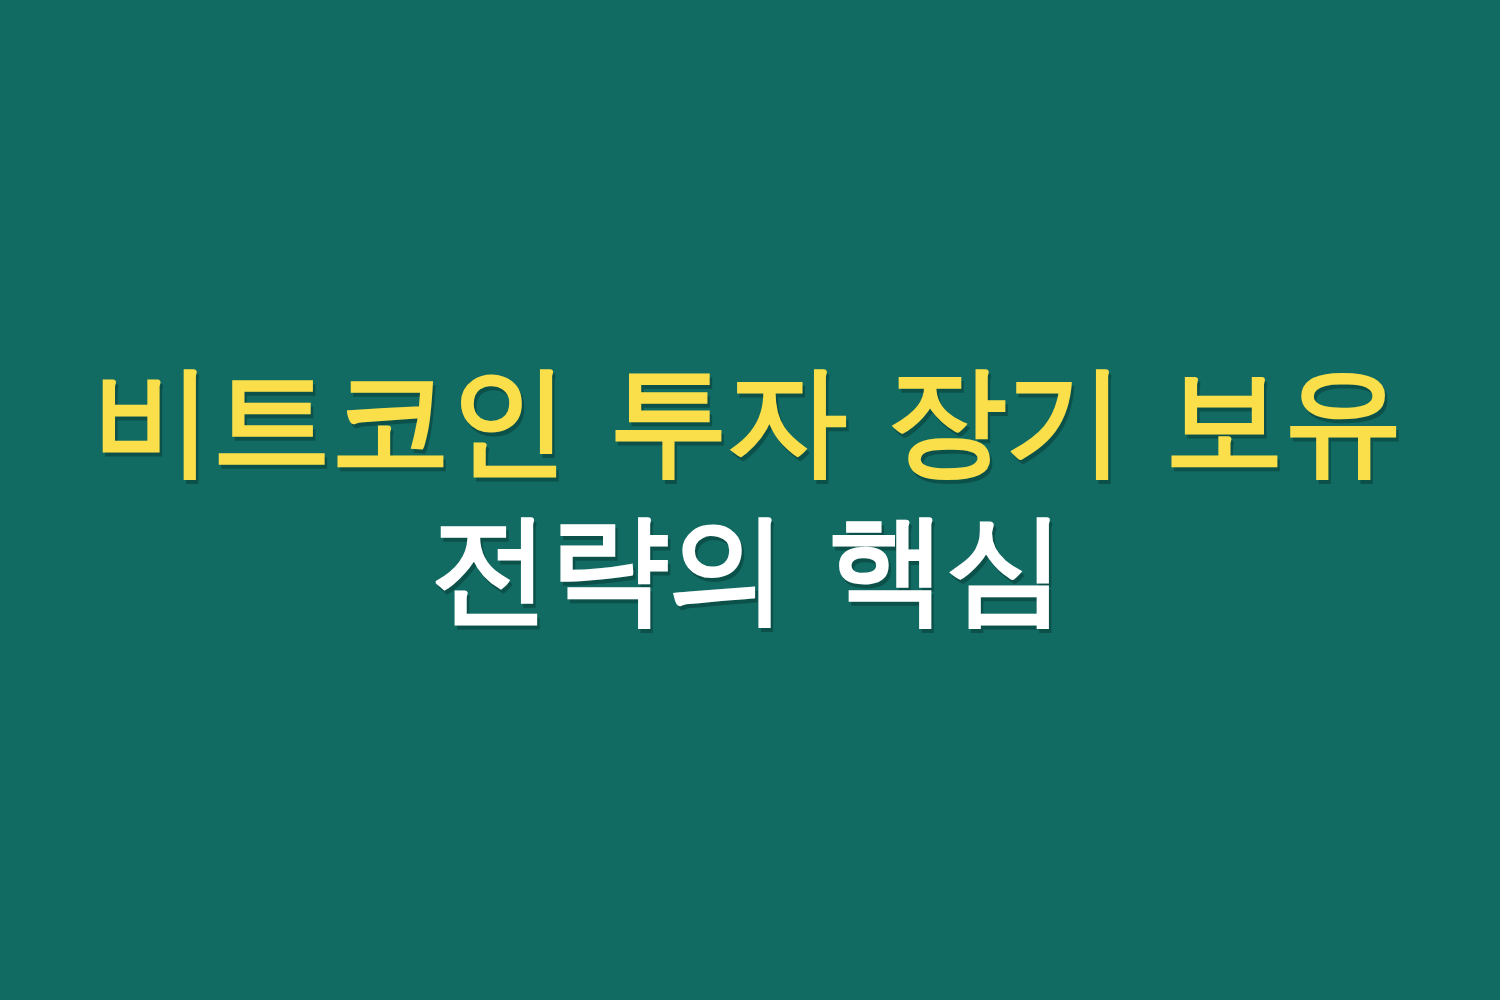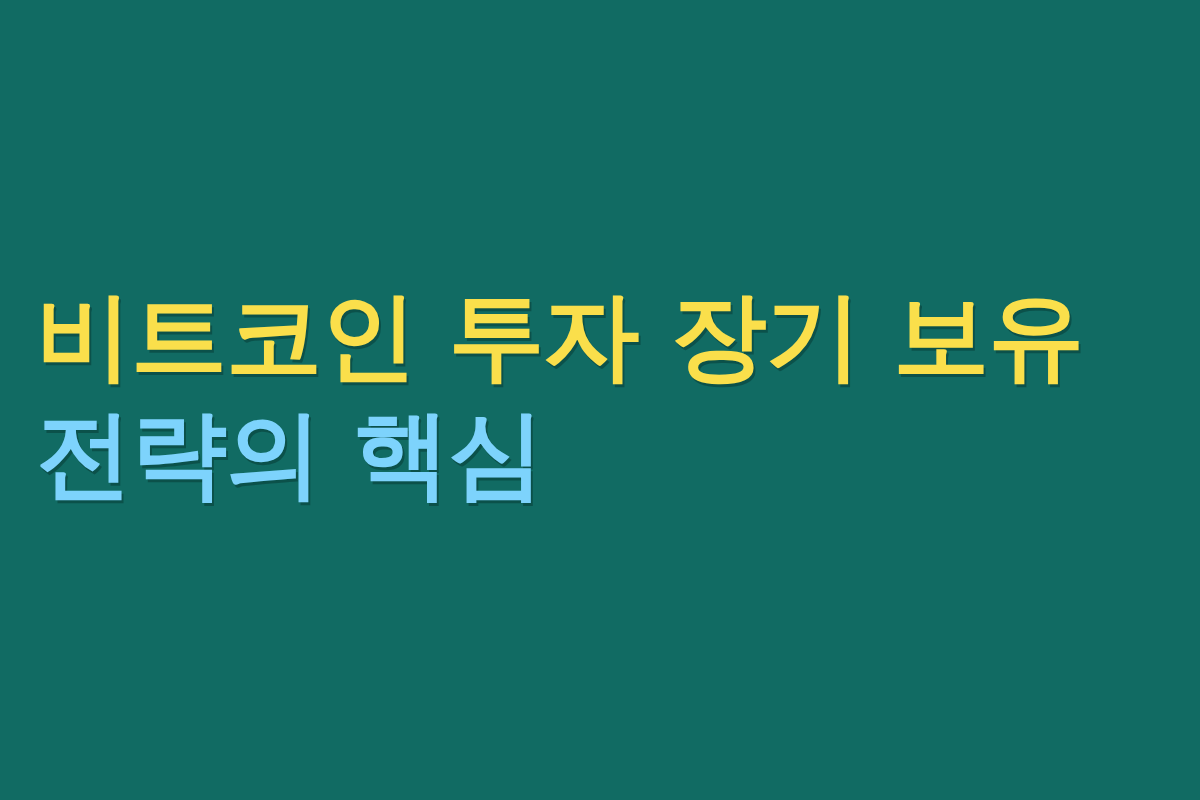--- a/index.html
+++ b/index.html
@@ -46,21 +46,21 @@
 
   .headline-line.line-2 {
     font-size: 96px;
   }
 </style>
 </head>
 <body>
 
 <div id="poster" style="width: 1200px; height: 800px; background: rgb(17, 107, 99);">
 
-  <div class="headline-block" style="text-align: left; padding-left: 36px;">
+  <div class="headline-block" style="text-align: center; padding-left: 36px;">
 
     <span class="headline-line line-1" style="color: rgb(250, 223, 75); text-shadow: rgba(8, 60, 55, 0.55) 2px 3px 0px;">비트코인 투자 장기 보유</span>
 
-    <span class="headline-line line-2" style="color: #7dd3fc; text-shadow: rgba(8, 60, 55, 0.55) 2px 3px 0px;">전략의 핵심</span>
+    <span class="headline-line line-2" style="color: #ffffff; text-shadow: rgba(8, 60, 55, 0.55) 2px 3px 0px;">전략의 핵심</span>
 
   </div>
 
 </div>
 
 </body></html>

